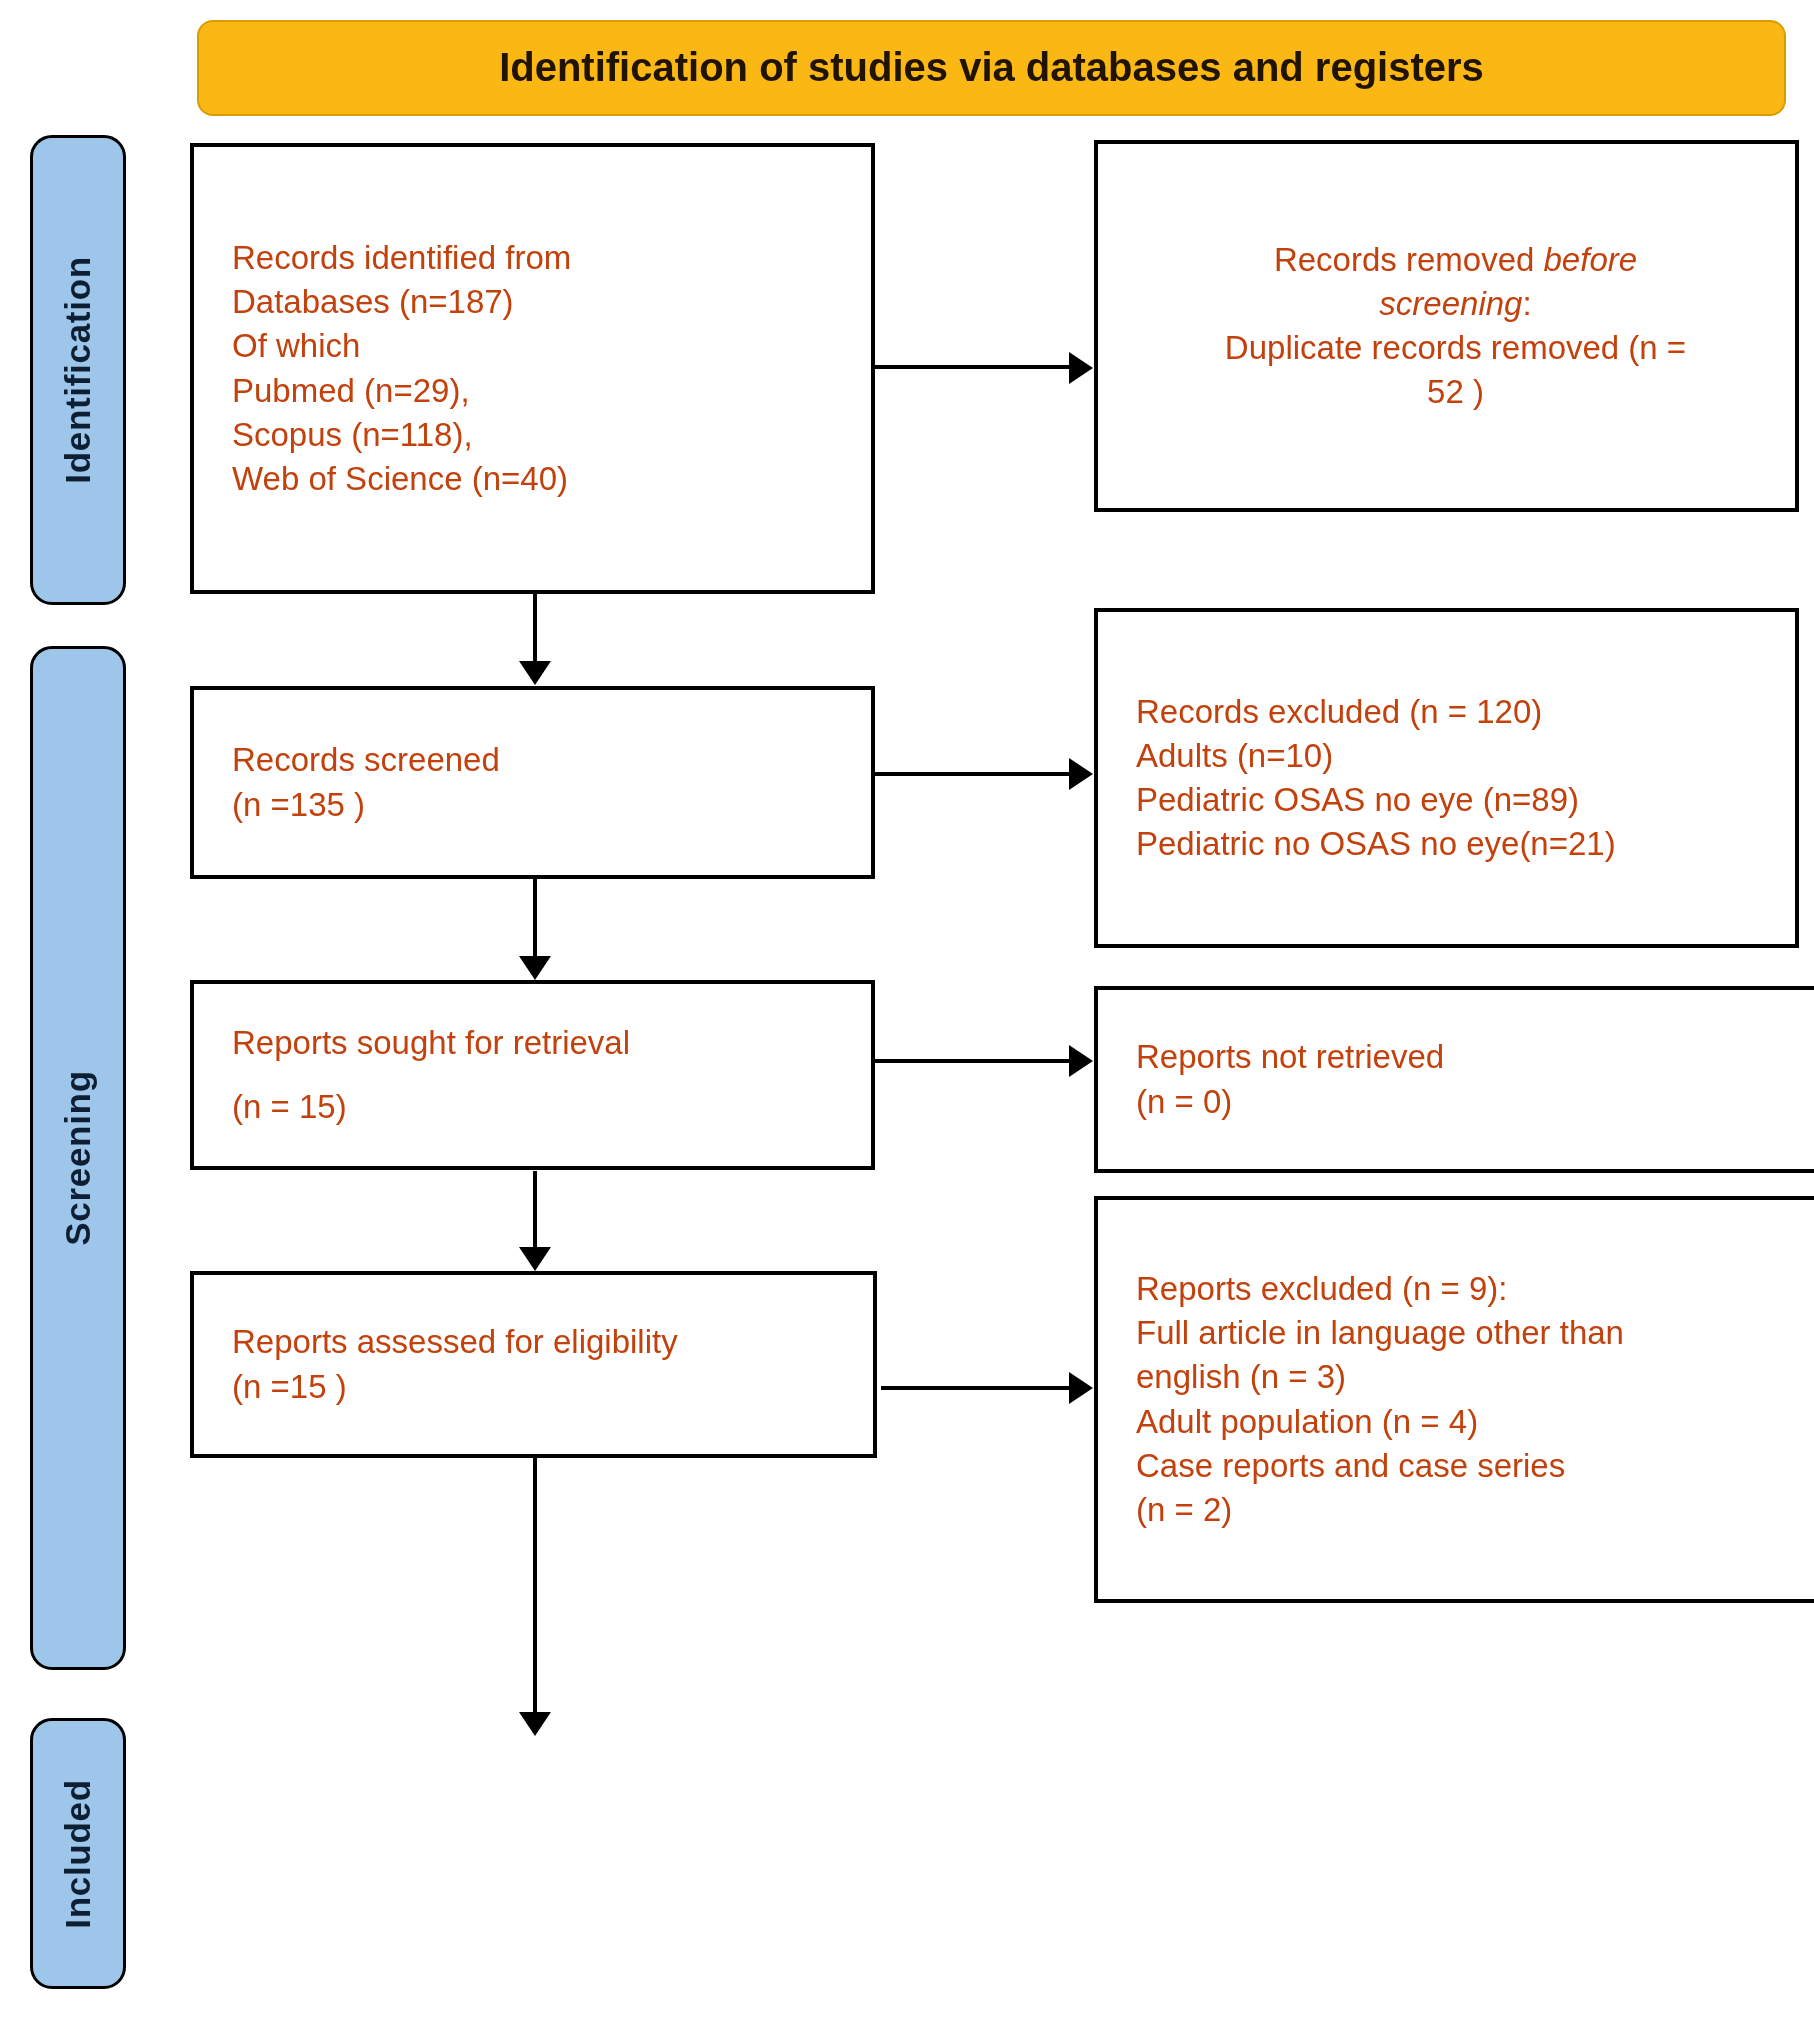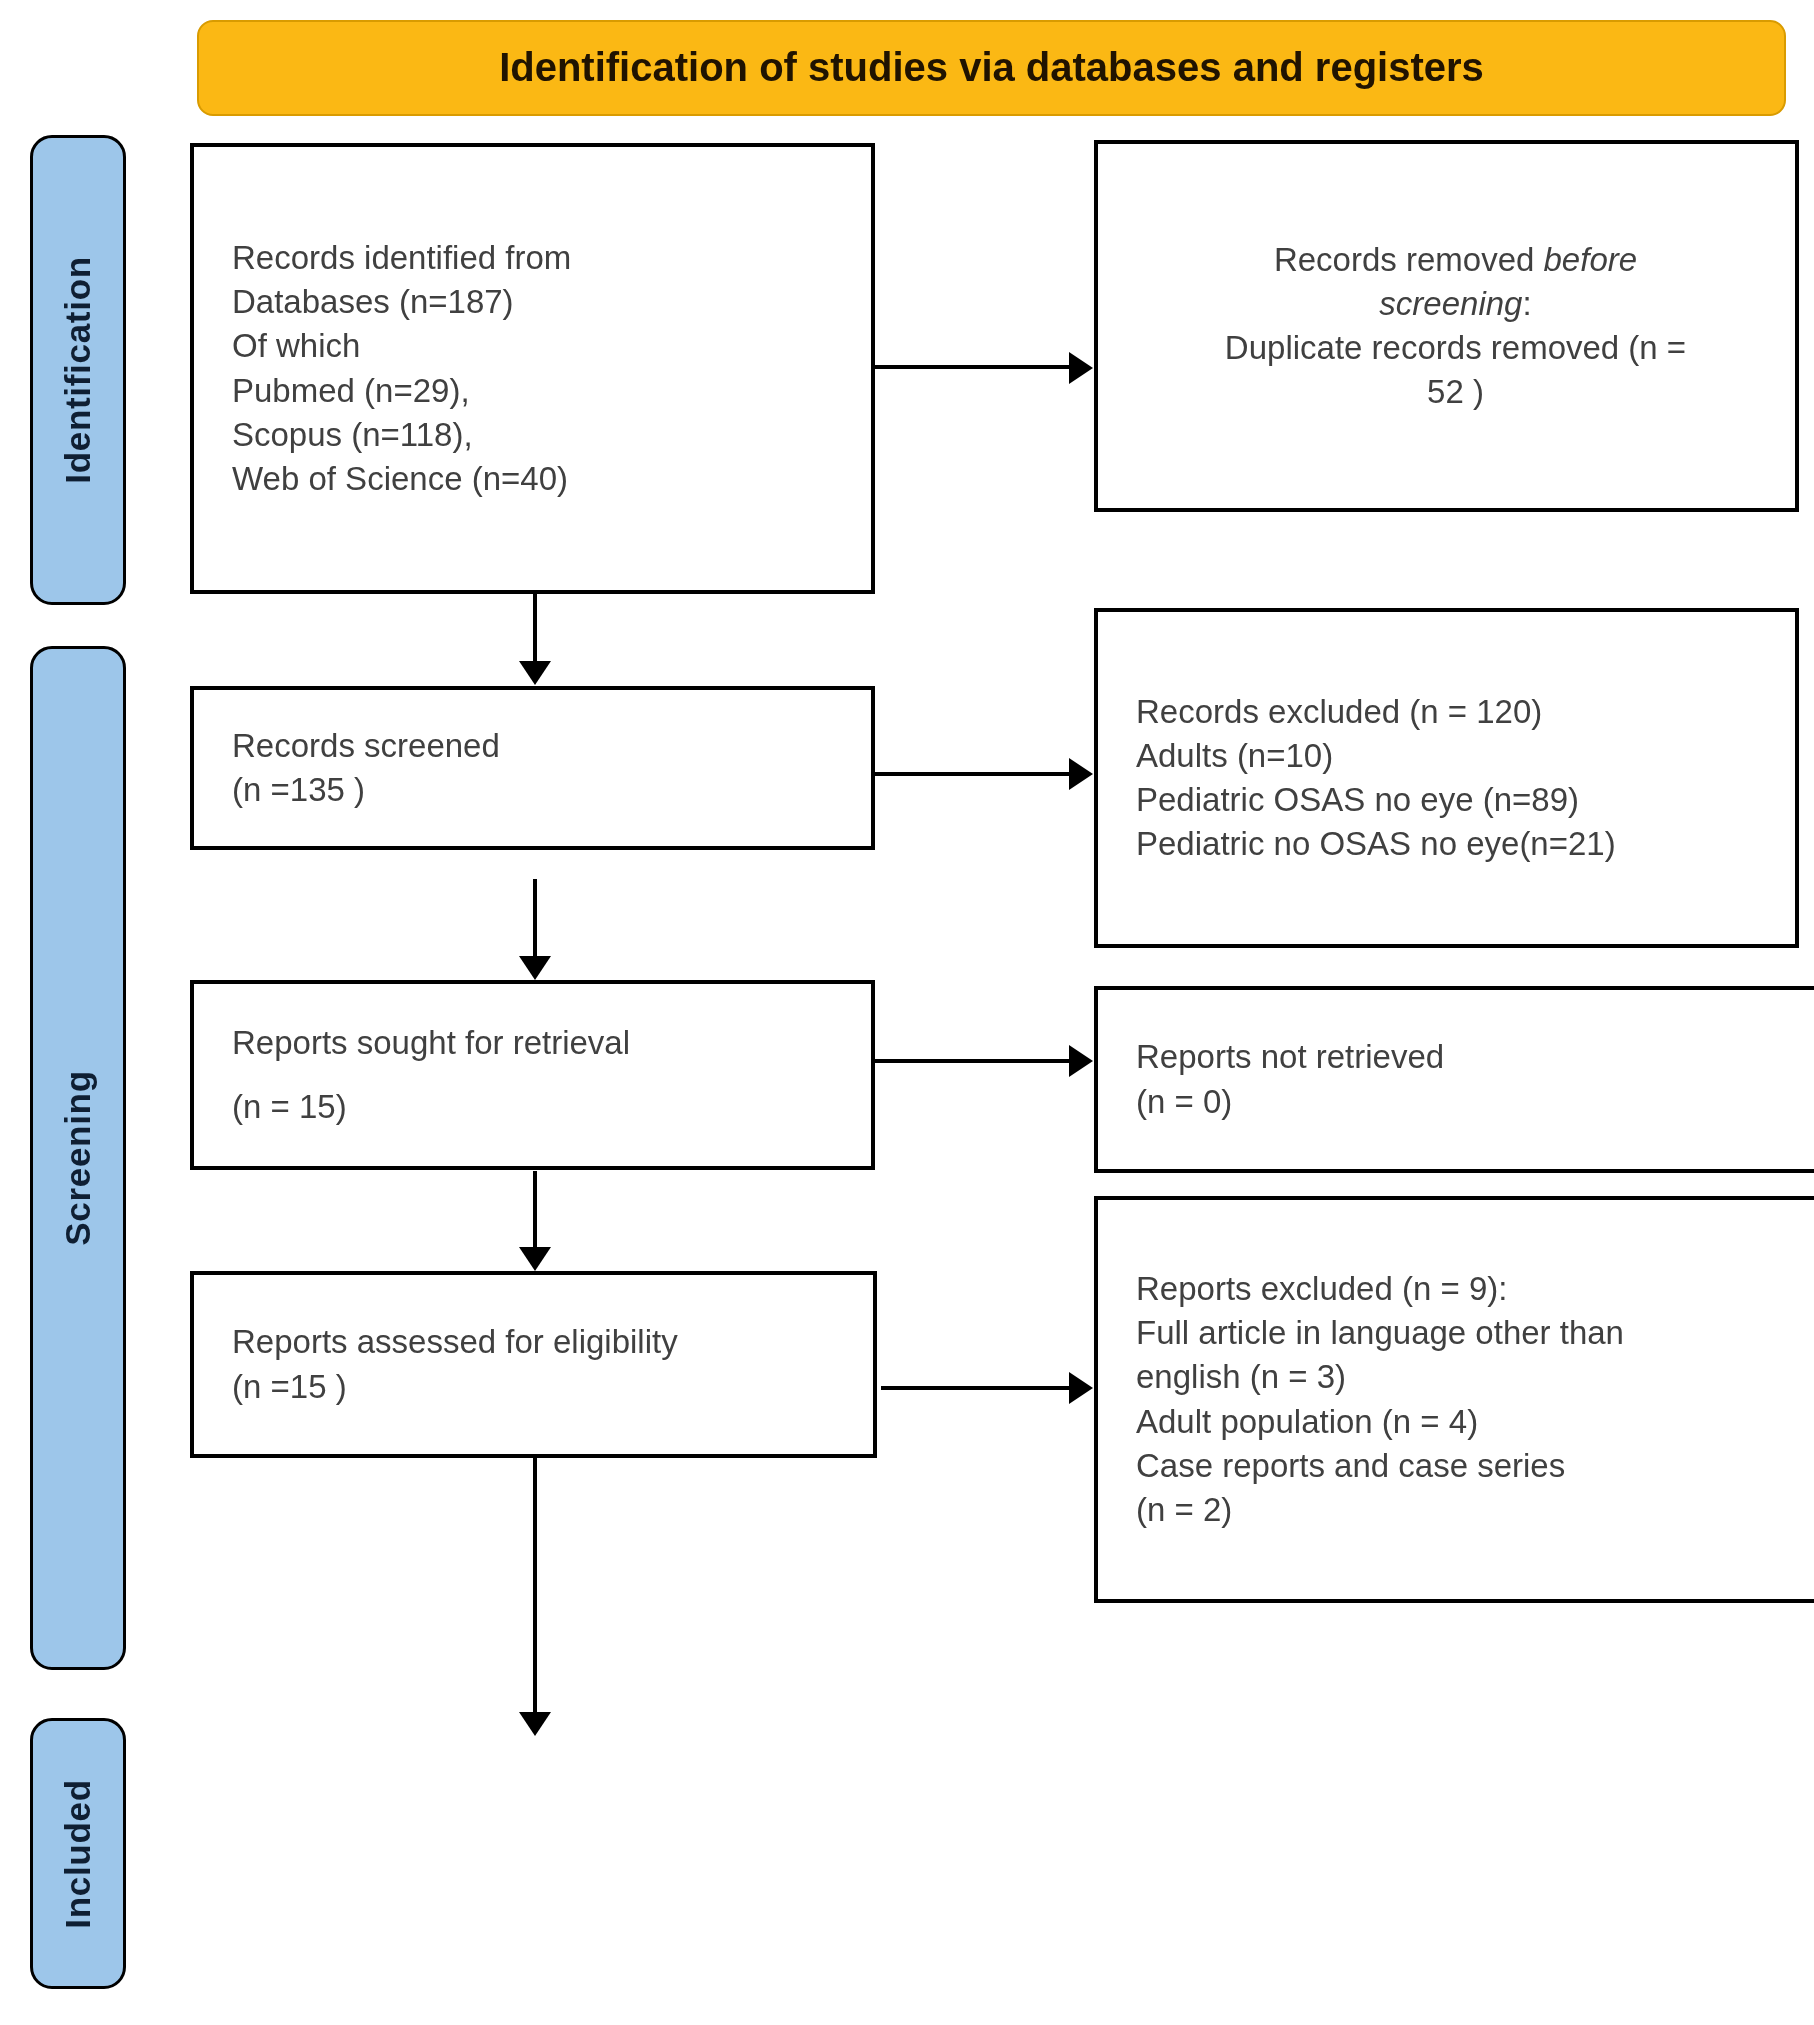--- a/index.html
+++ b/index.html
@@ -21,21 +21,21 @@
     display:flex; align-items:center; justify-content:center;
   }
   .stage .vtext {
     transform:rotate(-90deg); white-space:nowrap;
     font-weight:bold; font-size:35px; color:#0f1f33; letter-spacing:0.7px;
   }
   .flow-box {
     position:absolute; background:#fff; border:4.3px solid #000; box-sizing:border-box;
     display:flex; flex-direction:column; justify-content:center;
     padding-left:38px; padding-right:20px;
-    font-size:33px; line-height:1.34; color:#404040;
+    font-size:33px; line-height:1.34; color:#c2410c;
   }
   .flow-box .tline { white-space:nowrap; }
   .it { font-style:italic; }
   .hline { position:absolute; height:4.3px; background:#000; }
   .vline { position:absolute; width:4.3px; background:#000; }
   .head-right {
     position:absolute; width:0; height:0;
     border-top:16px solid transparent; border-bottom:16px solid transparent;
     border-left:24.6px solid #000;
   }
@@ -66,21 +66,21 @@
 
   <div class="flow-box" style="left:190px; top:143px; width:685px; height:451px;">
     <div class="tline">Records identified from</div>
     <div class="tline">Databases (n=187)</div>
     <div class="tline">Of which</div>
     <div class="tline">Pubmed (n=29),</div>
     <div class="tline">Scopus (n=118),</div>
     <div class="tline">Web of Science (n=40)</div>
   </div>
 
-  <div class="flow-box" style="left:190px; top:686px; width:685px; height:164px;">
+  <div class="flow-box" style="left:190px; top:686px; width:685px; height:193px;">
     <div class="tline">Records screened</div>
     <div class="tline">(n =135 )</div>
   </div>
 
   <div class="flow-box" style="left:190px; top:980px; width:685px; height:190px;gap:20px;">
     <div class="tline">Reports sought for retrieval</div>
     <div class="tline">(n = 15)</div>
   </div>
 
   <div class="flow-box" style="left:190px; top:1271px; width:687px; height:187px;">

